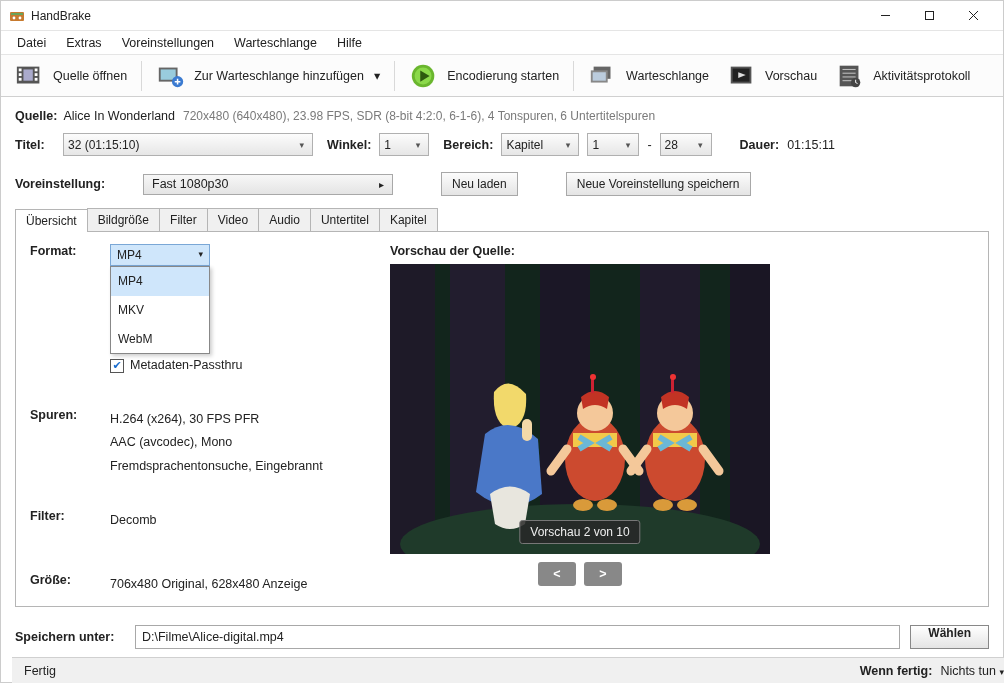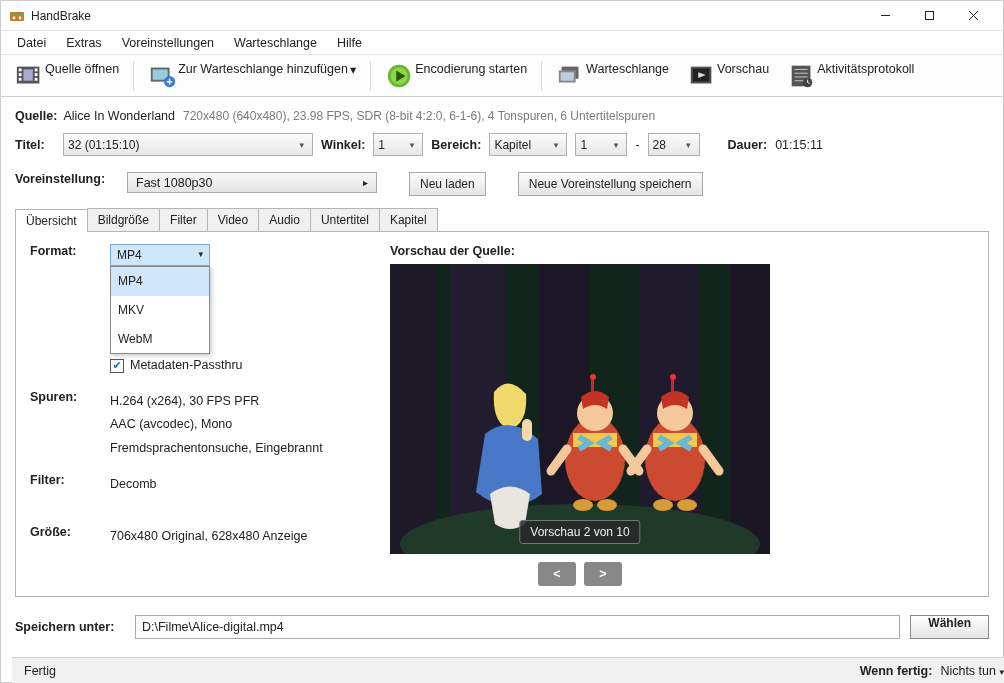--- a/index.html
+++ b/index.html
@@ -12,51 +12,51 @@
   .titlebar .winbtns { margin-left: auto; display: flex; }
   .titlebar .winbtns div { width: 44px; height: 28px; display: flex; align-items: center; justify-content: center; }
   .titlebar .winbtns svg { width: 11px; height: 11px; }
 
   
   .menubar { display: flex; height: 24px; align-items: center; padding: 0 6px; border-bottom: 1px solid #e5e5e5; }
   .menubar span { padding: 3px 10px; font-size: 12.5px; }
 
   
   .toolbar { display: flex; align-items: center; height: 42px; padding: 0 6px; gap:2px; border-bottom: 1px solid #d0d0d0; background:#fcfcfc;}
-  .tbbtn { display: flex; align-items: flex-start; gap: 0; padding: 4px 8px; }
+  .tbbtn { display: flex; align-items: center; gap: 8px; padding: 4px 8px; }
   .tbbtn svg { width: 30px; height: 28px; }
   .tbsep { width:1px; height:30px; background:#d9d9d9; margin:0 4px;}
   .chev { margin-left:2px; }
 
   
   .body { padding: 12px 14px 6px 14px; }
 
   .row { display: flex; align-items: center; margin-bottom: 10px; }
   .lbl-bold { font-weight: 600; }
   .source-line .gray { color: #7a7a7a; margin-left:8px; font-size:12px;}
 
   .selrow { display: flex; align-items: center; gap: 8px; margin-bottom: 16px; }
   .selrow .lbl { font-weight:600; min-width:40px;}
-  .selrow .lbl2 { font-weight:600; }
+  .selrow .lbl2 { font-weight:600; margin-left:6px;}
   select, .combo { height: 23px; border: 1px solid #b0b0b0; background: #f4f4f4; font-size:12px; padding: 0 4px;}
   .combo { display:flex; align-items:center; justify-content:space-between; background:linear-gradient(#fcfcfc,#e6e6e6);}
   .combo .ar { font-size:9px; color:#555; padding:0 4px;}
 
-  .preset-row { display:flex; gap:12px; margin-bottom:12px;}
+  .preset-row { display:flex; align-items:center; gap:28px; margin-bottom:12px;}
   .preset-box { width:250px; height:21px; border:1px solid #a8a8a8; background:linear-gradient(#f7f7f7,#e4e4e4); display:flex; align-items:center; padding:0 8px; }
   .preset-box .ar { margin-left:auto; font-size:10px;}
   .btn { height:24px; padding:0 10px; border:1px solid #a8a8a8; background:linear-gradient(#fcfcfc,#e4e4e4); font-size:12px; display:flex; align-items:center;margin-left:20px;}
 
   
   .tabs { display:flex; align-items:flex-end; border-bottom:1px solid #b5b5b5; margin-bottom:0;}
   .tab { padding:4px 10px; border:1px solid #b5b5b5; border-bottom:none; background:#f0f0f0; margin-right:-1px; font-size:12px;}
   .tab.active { background:#fff; position:relative; top:1px;}
 
   .tabbody { border:1px solid #b5b5b5; border-top:none; padding:12px 14px 10px 14px; display:flex; gap:40px; min-height:352px;}
-  .left-col { width:320px; display:flex; flex-direction:column; gap:6px;}
+  .left-col { width:320px; display:flex; flex-direction:column; gap:24px;}
   .frow { display:flex; }
   .frow .fl { width:80px; font-weight:600; font-size:12.5px;}
   .frow .fv { flex:1; font-size:12.5px; line-height:1.9;}
 
   .format-dd { position:relative; width:100px;}
   .format-dd .sel { width:100px; height:22px; border:1px solid #7aa7d6; background:#cfe6fb; display:flex; align-items:center; padding:0 6px; font-size:12px;}
   .format-dd .sel .ar { margin-left:auto; font-size:9px;}
   .dd-list { position:absolute; top:22px; left:0; width:100px; border:1px solid #888; background:#fff; box-shadow:2px 2px 4px rgba(0,0,0,.2); z-index:10;}
   .dd-list div { padding:3px 7px; font-size:12px;}
   .dd-list div.hl { background:#cfe6fb;}
@@ -285,21 +285,21 @@
           <div>AAC (avcodec), Mono</div>
           <div>Fremdsprachentonsuche, Eingebrannt</div>
         </div>
       </div>
 
       <div class="frow" style="margin-top:6px;">
         <div class="fl">Filter:</div>
         <div class="fv">Decomb</div>
       </div>
 
-      <div class="frow" style="margin-top:22px;">
+      <div class="frow" style="margin-top:16px;">
         <div class="fl">Größe:</div>
         <div class="fv">706x480 Original, 628x480 Anzeige</div>
       </div>
     </div>
 
     <div class="right-col">
       <div class="ptitle">Vorschau der Quelle:</div>
       <div class="preview">
         <svg class="scene" viewBox="0 0 380 290">
           <rect width="380" height="290" fill="#12251c"></rect>

